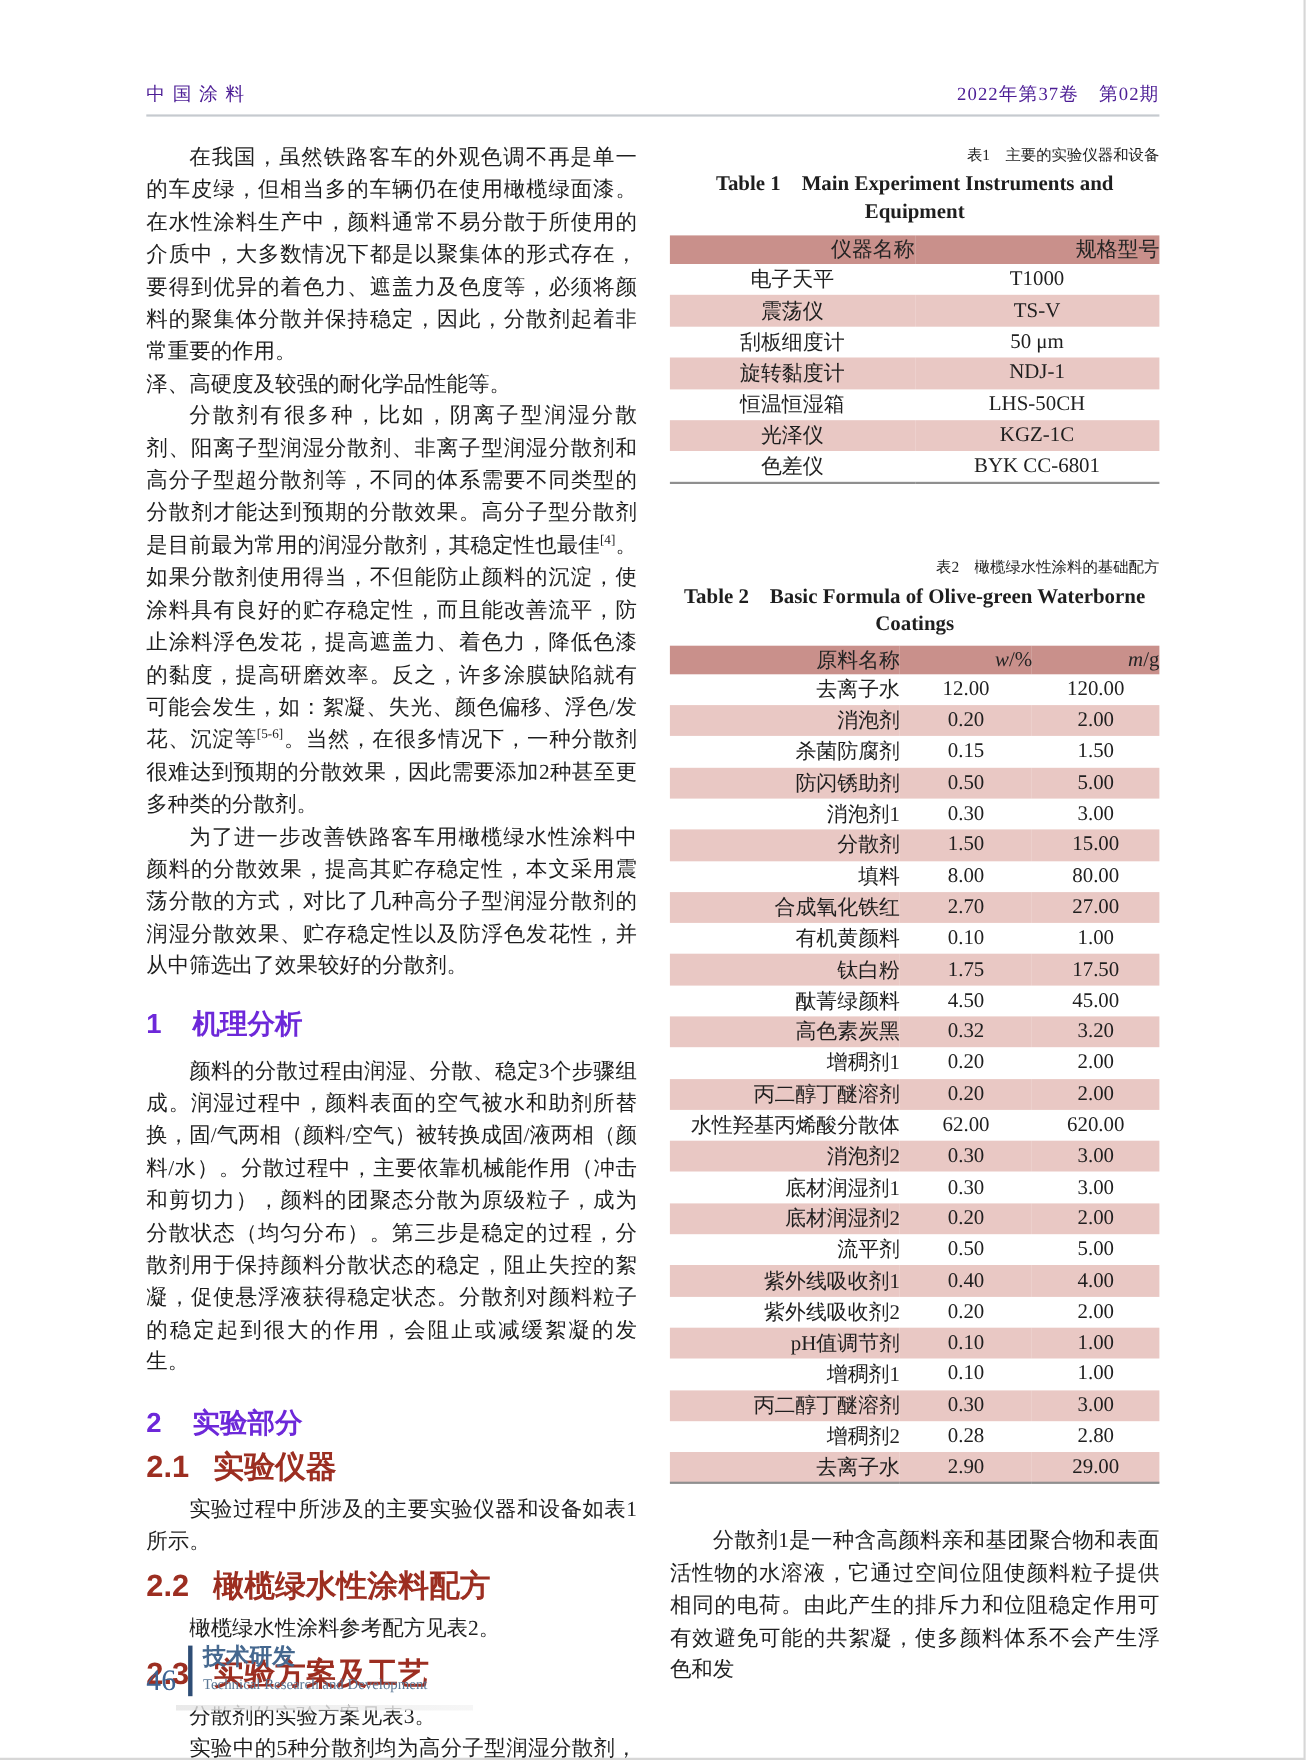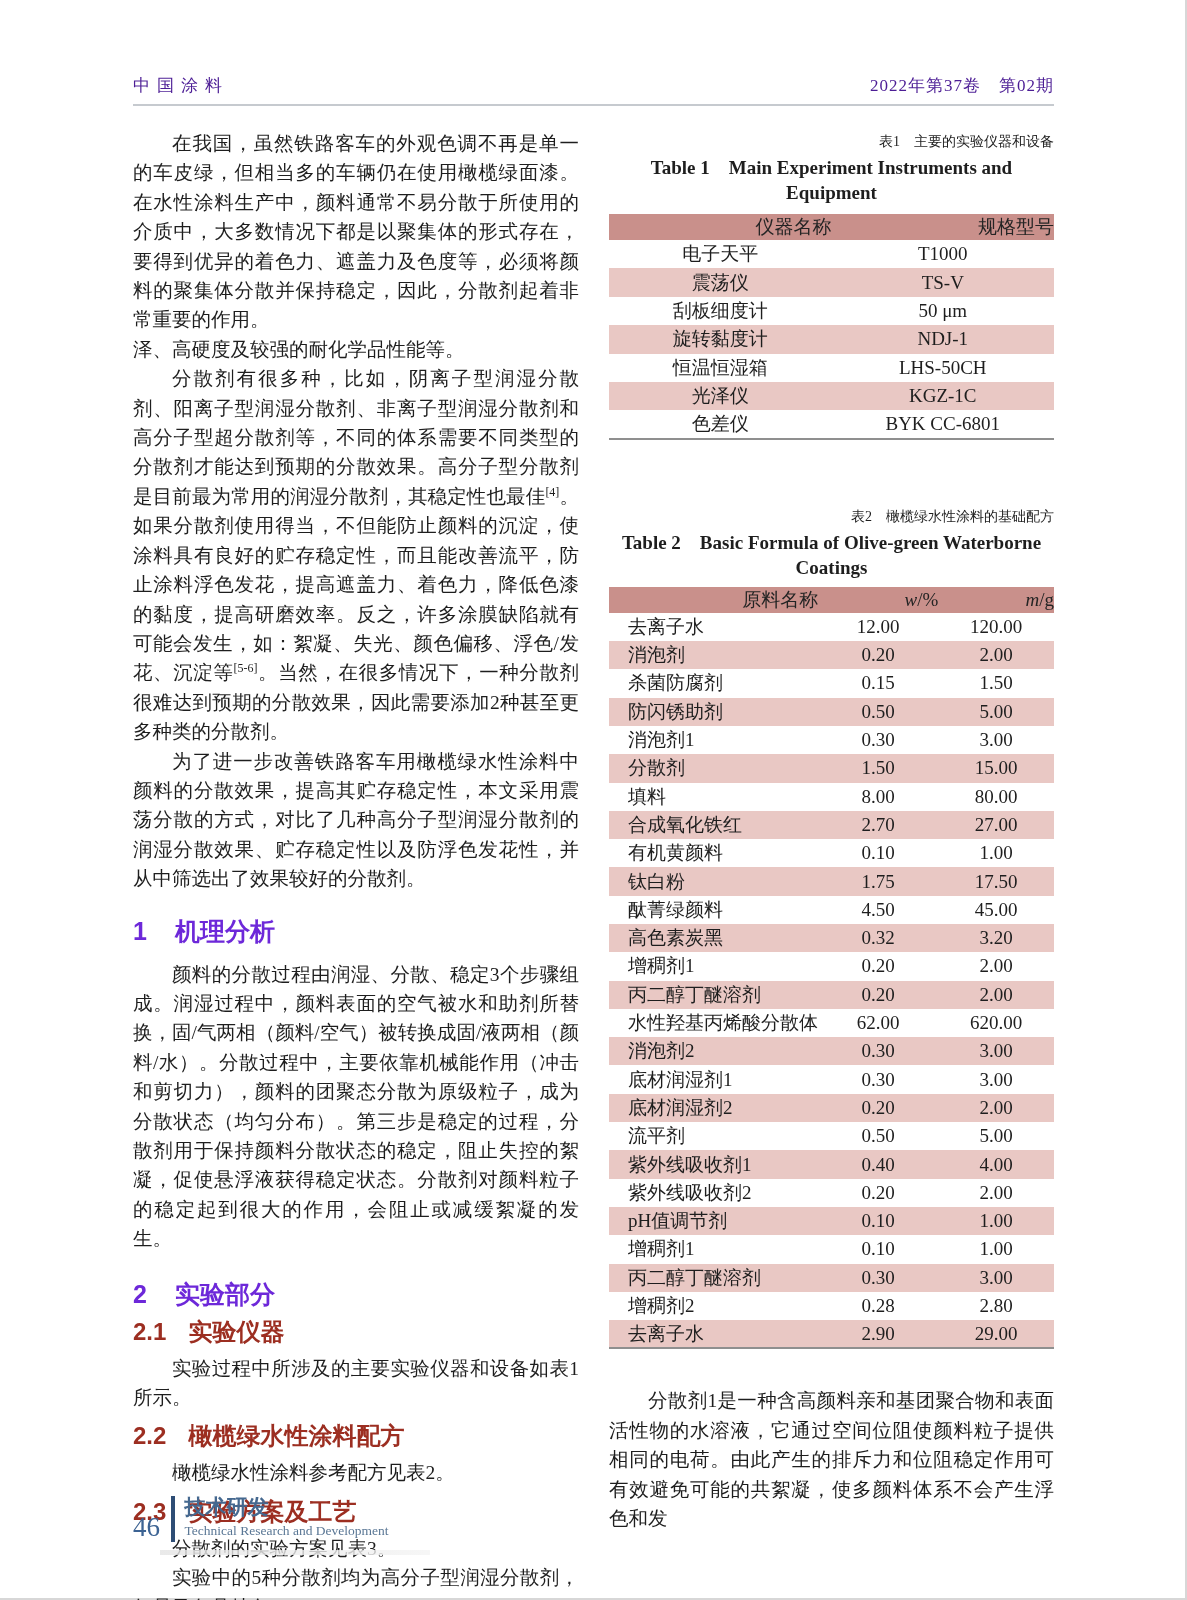--- a/index.html
+++ b/index.html
@@ -37,39 +37,39 @@
   .h-sec {
     font-family:"Liberation Sans","DejaVu Sans",sans-serif;
     font-weight:bold; color:#6d28d9; font-size:25px; line-height:1;
   }
   .h-sec .num { display:inline-block; }
   .h-sec .ttl { display:inline-block; margin-left:28px; }
   .h1-m { margin-top:25px; margin-bottom:16px; }
   .h2-m { margin-top:28px; margin-bottom:13px; }
   .h-sub {
     font-family:"Liberation Sans","DejaVu Sans",sans-serif;
-    font-weight:bold; color:#9c2e21; font-size:24px; line-height:1;
+    font-weight:bold; color:#9c2e21; font-size:28px; line-height:1;
     margin-top:12px; margin-bottom:10px;
   }
   .h-sub .ttl { margin-left:22px; }
   
   .tbl-title-zh { font-size:14px; font-weight:normal; text-align:right; line-height:26px; }
   .tbl-title-en { font-size:19px; font-weight:bold; text-align:center; line-height:25px; }
   table { width:100%; border-collapse:collapse; table-layout:fixed; }
   .datatable { border-bottom:2px solid #8f8f8f; }
   .datatable th {
     background:#c9908b; font-weight:normal; font-size:19px;
     height:26px; text-align:right; color:#242424;
   }
   .datatable td { font-size:19px; height:28.4px; text-align:center; color:#1e1e1e; }
   .datatable tbody tr:nth-child(even) td { background:#e9c8c4; }
   #table1 { margin-top:9px; }
   #table2 { margin-top:7px; }
   #table2 th { height:18px; }
-  #table2 td:first-child { text-align:left; padding-left:19px; }
+  #table2 td:first-child { text-align:right; padding-left:19px; }
   #table2 td { height:28.3px; }
   .c-name { width:47%; } .c-w { width:27%; } .c-m { width:26%; }
   .t2-block { margin-top:64px; }
   .after-table-par { margin-top:37px; }
   
   .footer {
     position:absolute; left:133px; top:1496px;
     display:flex; align-items:center;
   }
   .footer .pageno {

